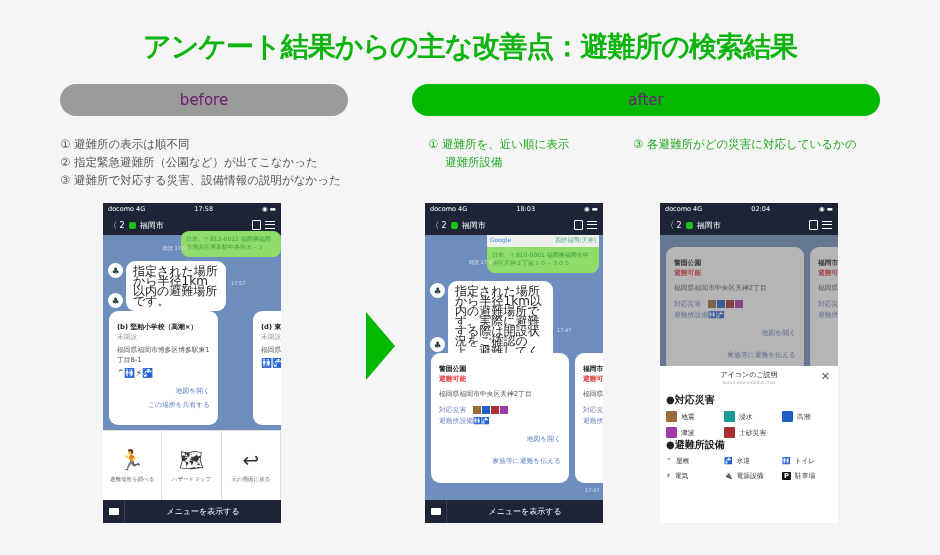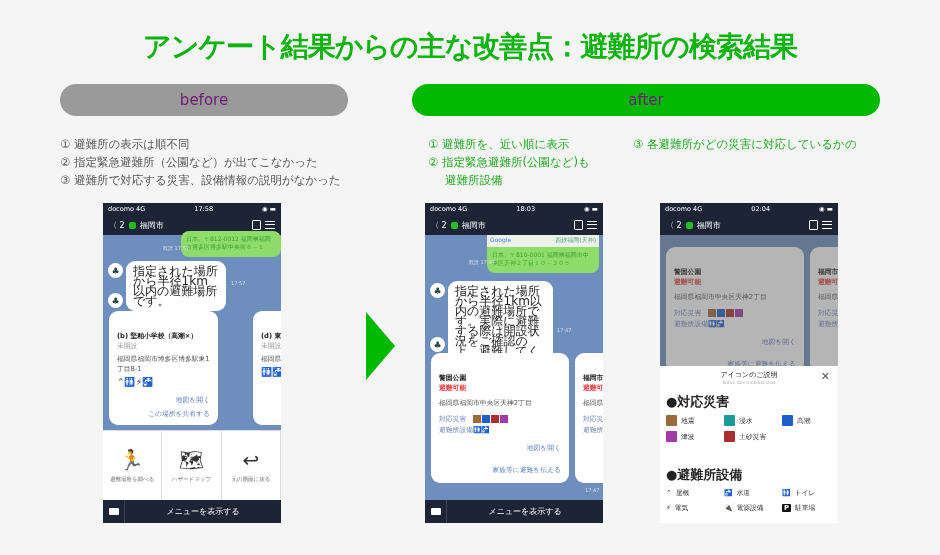--- a/index.html
+++ b/index.html
@@ -20,21 +20,21 @@
 .nav .dot{width:7px;height:7px;border-radius:2px;background:#1dc01d;display:inline-block}
 .nav .sp{flex:1}
 .nav .ic{width:9px;height:10px;border:1px solid #fff;border-radius:1px}
 .nav .hb{width:10px;height:8px;border-top:1.5px solid #fff;border-bottom:1.5px solid #fff;position:relative}
 .nav .hb:after{content:"";position:absolute;left:0;right:0;top:2px;border-top:1.5px solid #fff}
 .chat{position:absolute;left:0;right:0;top:32px;bottom:0}
 .green-bub{position:absolute;background:#8fdc6a;border-radius:8px;color:#3ea13e;font-size:6px;padding:4px 5px;line-height:8px}
 .avatar{position:absolute;width:15px;height:15px;border-radius:50%;background:#fff;display:flex;align-items:center;justify-content:center;font-size:9px;color:#244}
 .bub{position:absolute;background:#fff;border-radius:9px;padding:5px 7px;font-size:12px;line-height:10px;color:#222}
 .ts{position:absolute;font-size:5px;color:#dde}
-.card{position:absolute;background:#fff;border-radius:9px;padding:20px 8px;font-size:6.8px;line-height:10px;color:#333}
+.card{position:absolute;background:#fff;border-radius:9px;padding:11px 8px;font-size:6.8px;line-height:10px;color:#333}
 .card .name{font-weight:bold;color:#222}
 .card .red{color:#e43b3b;font-weight:bold}
 .card .grey{color:#999}
 .card .addr{color:#555;margin:3px 0}
 .card .link{color:#5a7cc0;text-align:right;margin-top:8px}
 .card .lbl{color:#6a7fbf;display:inline-block;width:34px}
 .card .row{display:flex;align-items:center;height:11px}
 .ico{display:inline-block;width:8px;height:8px;margin-right:1px;vertical-align:middle}
 .menu{position:absolute;left:0;right:0;bottom:0;background:#fff}
 .rich{display:flex;height:70px;border-top:1px solid #ddd}
@@ -42,40 +42,39 @@
 .rich .g{font-size:20px;color:#333}
 .mbar{height:23px;background:#1d2436;color:#fff;display:flex;align-items:center;font-size:8px}
 .mbar .kb{width:22px;height:100%;border-right:1px solid #3a4255;display:flex;align-items:center;justify-content:center}
 .mbar .kb span{width:10px;height:7px;background:#fff;border-radius:1px}
 .mbar .lab{flex:1;text-align:center}
 .overlay{position:absolute;left:0;right:0;top:32px;height:132px;background:rgba(90,90,90,0.45)}
 .sheet{position:absolute;left:0;right:0;top:163px;bottom:0;background:#fff;padding:4px 6px;font-size:7px}
 .sheet .hd{text-align:center;font-size:7px;color:#222}
 .sheet .sub{text-align:center;font-size:4.5px;color:#aaa}
 .sheet .x{position:absolute;right:8px;top:4px;font-size:11px;color:#555}
-.sheet .sec{font-weight:bold;margin:8px 0 4px;font-size:13px;color:#222}
+.sheet .sec{font-weight:bold;margin:8px 0 4px;font-size:10px;color:#222}
 .sheet .grid{display:grid;grid-template-columns:58px 58px 58px;row-gap:5px}
 .sheet .it{display:flex;align-items:center;gap:4px;font-size:6.8px;color:#333}
 .sw{width:11px;height:11px;display:inline-block;border-radius:1px}
 </style>
 </head>
 <body>
 
 <div class="title">アンケート結果からの主な改善点：避難所の検索結果</div>
 <div class="pill before">before</div>
 <div class="pill after">after</div>
 
 <div class="notes before">
   <div>① 避難所の表示は順不同</div>
   <div>② 指定緊急避難所（公園など）が出てこなかった</div>
   <div>③ 避難所で対応する災害、設備情報の説明がなかった</div>
 </div>
 <div class="notes after" style="left:428px;top:135px">
   <div>① 避難所を、近い順に表示</div>
-  <div>② 指定緊急避難所(公園など)も</div>
   <div class="indent">避難所設備</div>
 </div>
 <div class="notes after" style="left:633px;top:135px">
   <div>③ 各避難所がどの災害に対応しているかの</div>
 </div>
 
 <div class="arrow"></div>
 
 <div class="phone" style="left:103px">
   <div class="sb">
@@ -272,21 +271,21 @@
         </div>
       <div class="it">
           <span class="sw" style="background:#a23ba8"></span>
           <span>津波</span>
         </div>
       <div class="it">
           <span class="sw" style="background:#a8302e"></span>
           <span>土砂災害</span>
         </div>
     </div>
-    <div class="sec" style="margin-top:24px">●避難所設備</div>
+    <div class="sec" style="margin-top:0">●避難所設備</div>
     <div class="grid">
       <div class="it">
           <span>⌃</span>
           <span>屋根</span>
         </div>
       <div class="it">
           <span>🚰</span>
           <span>水道</span>
         </div>
       <div class="it">

